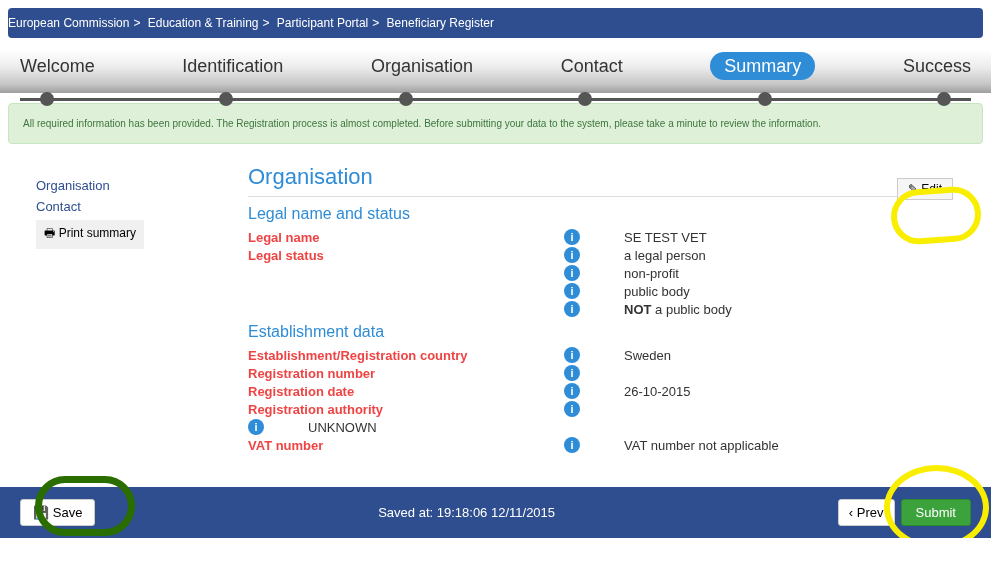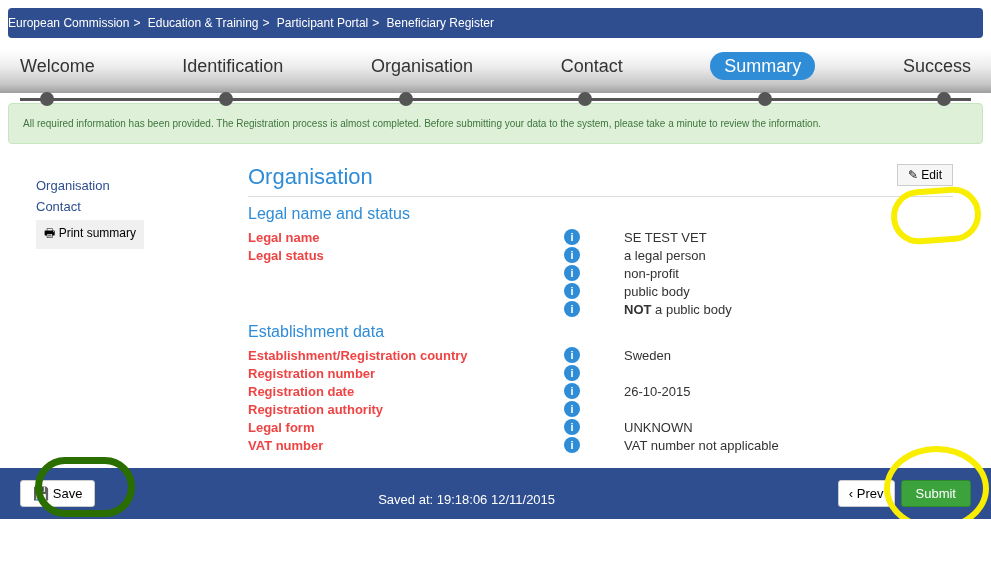--- a/index.html
+++ b/index.html
@@ -42,39 +42,39 @@
   .sidenav { width: 240px; padding: 24px 0 0 28px; font-size: 13px; }
   .sidenav a { color: #2e4e8f; display: block; margin-bottom: 6px; text-decoration: none; }
   .print-btn { background: #f0f0f0; border: none; padding: 4px 8px; font-size: 12px; cursor: pointer; }
 
   .content { flex: 1; padding: 10px 30px 0 0; position: relative; }
   h2.section-title { color: #2f8cd7; font-weight: normal; font-size: 22px; margin-bottom: 6px; }
   .hr { border-top: 1px solid #ddd; margin: 4px 0 8px 0; }
   h3.subsection { color: #2f8cd7; font-weight: normal; font-size: 16px; margin: 6px 0 6px 0; }
 
   .edit-btn {
-    position: absolute; right: 30px; top: 10px;
+    position: absolute; right: 30px; top: 24px;
     background: #f6f6f6; border: 1px solid #ccc; padding: 3px 10px; font-size: 12px; cursor: pointer;
   }
 
   .field-row { display: flex; align-items: center; margin-bottom: 2px; }
   .field-label { width: 316px; font-weight: bold; color: #ef4444; }
   .info-col { width: 60px; text-align: left; }
   .info-icon {
     display: inline-block; width: 16px; height: 16px; background: #2f8cd7; color: #fff; border-radius: 50%;
     font-size: 11px; font-weight: bold; text-align: center; line-height: 16px; font-style: normal;
   }
   .field-value { flex: 1; color: #333; }
 
   .footer-bar {
     background: #2e4e8f;
     padding: 12px 20px;
     display: flex;
-    align-items: flex-end;
-    margin-top: 5px;
+    align-items: center;
+    margin-top: 24px;
     position: relative;
   }
   .save-btn { background: #fff; border: 1px solid #ccc; padding: 5px 12px; font-size: 13px; cursor: pointer; border-radius: 3px; }
   .saved-at { color: #fff; margin: 0 auto; font-size: 13px; }
   .prev-btn { background: #fff; border: 1px solid #ccc; padding: 5px 10px; font-size: 13px; cursor: pointer; border-radius: 3px; margin-right: 6px; }
   .submit-btn { background: #3ca23c; color: #fff; border: 1px solid #2d8a2d; padding: 5px 14px; font-size: 13px; cursor: pointer; border-radius: 3px; }
 
   
   .hl { position: absolute; border: 6px solid #f9ee00; border-radius: 50%; pointer-events: none; z-index: 50; }
   .hl-edit { width: 90px; height: 55px; border-radius: 35px; right: 10px; top: 180px; transform: rotate(-4deg); }
@@ -186,21 +186,20 @@
       <div class="field-label">Registration date</div>
       <div class="info-col"><i class="info-icon">i</i></div>
       <div class="field-value">26-10-2015</div>
     </div>
     <div class="field-row">
       <div class="field-label">Registration authority</div>
       <div class="info-col"><i class="info-icon">i</i></div>
       <div class="field-value"></div>
     </div>
     <div class="field-row">
-      <div class="field-label">Legal form</div>
       <div class="info-col"><i class="info-icon">i</i></div>
       <div class="field-value">UNKNOWN</div>
     </div>
     <div class="field-row">
       <div class="field-label">VAT number</div>
       <div class="info-col"><i class="info-icon">i</i></div>
       <div class="field-value">VAT number not applicable</div>
     </div>
   </div>
 </div>

